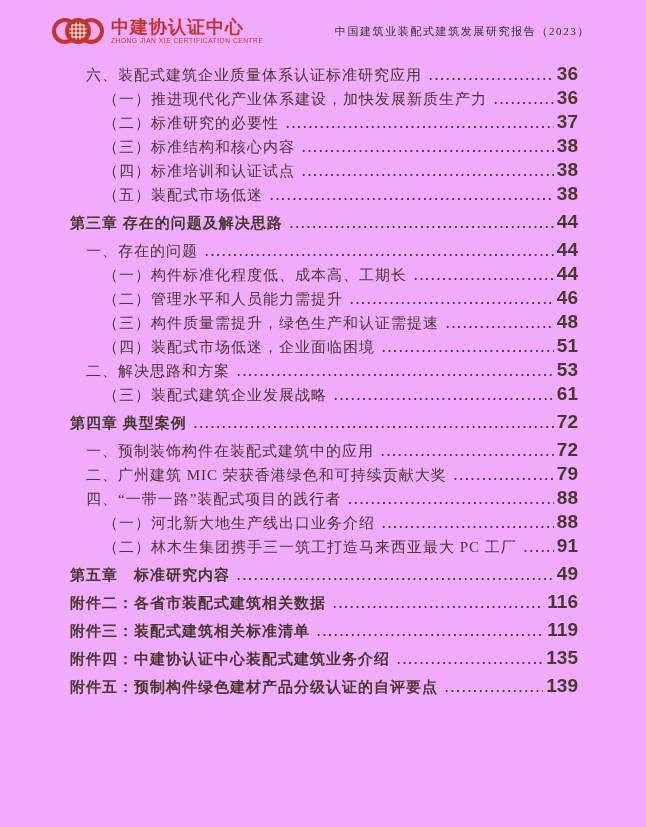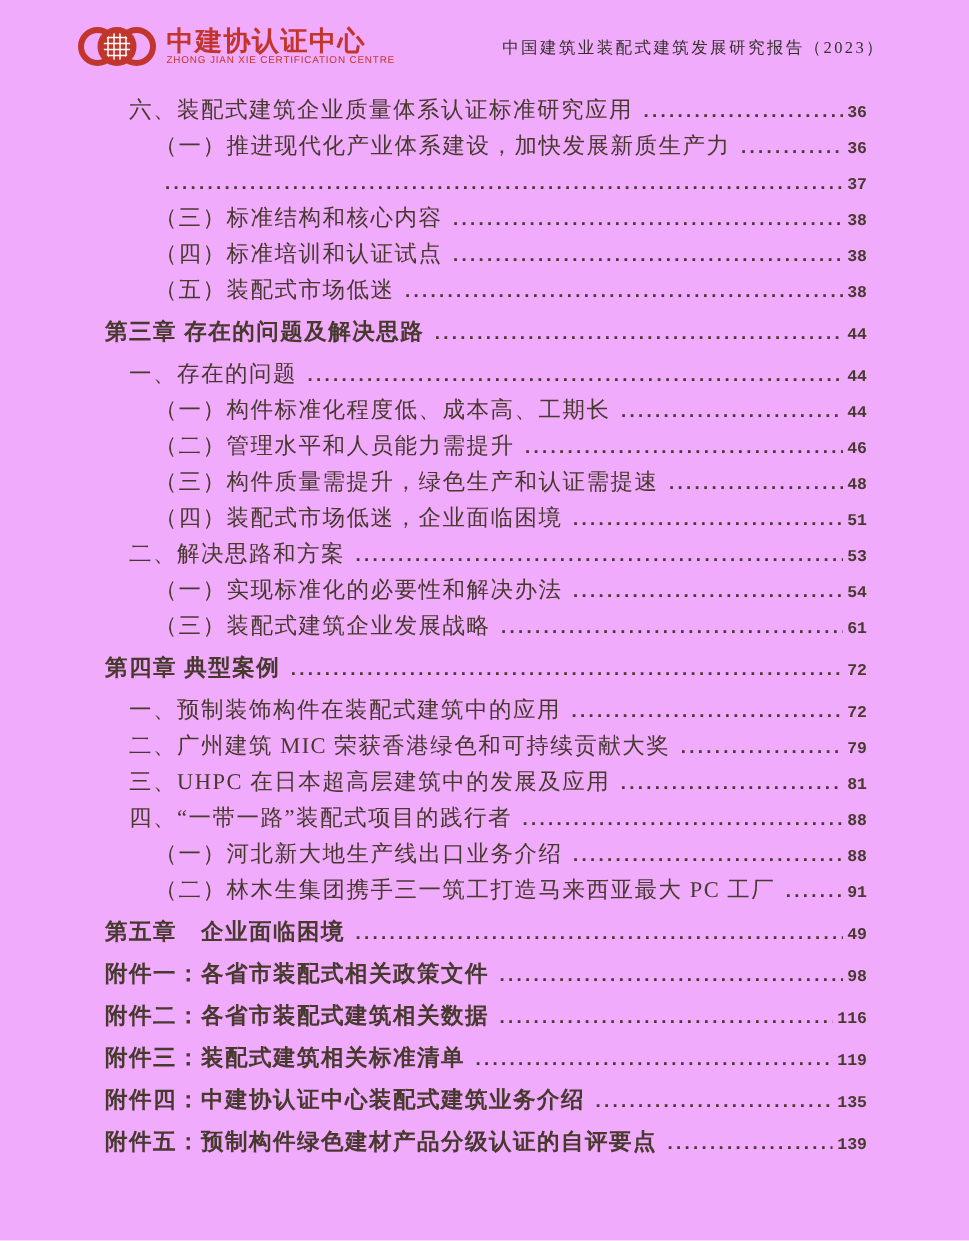--- a/index.html
+++ b/index.html
@@ -49,22 +49,22 @@
     flex:1 1 auto; overflow:hidden; white-space:nowrap;
     margin:0 3px 0 7px; min-width:10px;
   }
   .leader::after {
     content:"................................................................................................................................";
     font-family:"Liberation Sans","DejaVu Sans",sans-serif;
     font-size:12.5px; font-weight:bold; letter-spacing:2.2px; color:#48392f;
   }
   .toc-page {
     flex:0 0 auto;
-    font-family:Liberation Mono, monospace;
-    font-size:11px; font-weight:bold; letter-spacing:0;
+    font-family:Liberation Sans, sans-serif;
+    font-size:19px; font-weight:bold; letter-spacing:0;
   }
 </style>
 </head>
 <body>
 
 <div class="page">
 
   <div class="header">
     <div class="logo">
       <svg class="logo-mark" width="52" height="30" viewBox="0 0 52 30" aria-hidden="true">
@@ -101,20 +101,21 @@
         <span class="toc-title">六、装配式建筑企业质量体系认证标准研究应用</span>
         <span class="leader"></span>
         <span class="toc-page">36</span>
       </div>
       <div class="toc-row lvl2">
         <span class="toc-title">（一）推进现代化产业体系建设，加快发展新质生产力</span>
         <span class="leader"></span>
         <span class="toc-page">36</span>
       </div>
       <div class="toc-row lvl2">
+        <span class="toc-title">（二）标准研究的必要性</span>
         <span class="leader"></span>
         <span class="toc-page">37</span>
       </div>
       <div class="toc-row lvl2">
         <span class="toc-title">（三）标准结构和核心内容</span>
         <span class="leader"></span>
         <span class="toc-page">38</span>
       </div>
       <div class="toc-row lvl2">
         <span class="toc-title">（四）标准培训和认证试点</span>
@@ -155,75 +156,60 @@
         <span class="toc-title">（四）装配式市场低迷，企业面临困境</span>
         <span class="leader"></span>
         <span class="toc-page">51</span>
       </div>
       <div class="toc-row lvl1">
         <span class="toc-title">二、解决思路和方案</span>
         <span class="leader"></span>
         <span class="toc-page">53</span>
       </div>
       <div class="toc-row lvl2">
-        <span class="toc-title">（一）实现标准化的必要性和解决办法</span>
-        <span class="leader"></span>
-        <span class="toc-page">54</span>
-      </div>
-      <div class="toc-row lvl2">
         <span class="toc-title">（三）装配式建筑企业发展战略</span>
         <span class="leader"></span>
         <span class="toc-page">61</span>
       </div>
       <div class="toc-row lvl0 bold">
         <span class="toc-title">第四章 典型案例</span>
         <span class="leader"></span>
         <span class="toc-page">72</span>
       </div>
       <div class="toc-row lvl1">
         <span class="toc-title">一、预制装饰构件在装配式建筑中的应用</span>
         <span class="leader"></span>
         <span class="toc-page">72</span>
       </div>
       <div class="toc-row lvl1">
         <span class="toc-title">二、广州建筑 MIC 荣获香港绿色和可持续贡献大奖</span>
         <span class="leader"></span>
         <span class="toc-page">79</span>
       </div>
       <div class="toc-row lvl1">
-        <span class="toc-title">三、UHPC 在日本超高层建筑中的发展及应用</span>
-        <span class="leader"></span>
-        <span class="toc-page">81</span>
-      </div>
-      <div class="toc-row lvl1">
         <span class="toc-title">四、“一带一路”装配式项目的践行者</span>
         <span class="leader"></span>
         <span class="toc-page">88</span>
       </div>
       <div class="toc-row lvl2">
         <span class="toc-title">（一）河北新大地生产线出口业务介绍</span>
         <span class="leader"></span>
         <span class="toc-page">88</span>
       </div>
       <div class="toc-row lvl2">
         <span class="toc-title">（二）林木生集团携手三一筑工打造马来西亚最大 PC 工厂</span>
         <span class="leader"></span>
         <span class="toc-page">91</span>
       </div>
       <div class="toc-row lvl0 bold">
-        <span class="toc-title">第五章　企业面临困境</span>
+        <span class="toc-title">第五章　标准研究内容</span>
         <span class="leader"></span>
         <span class="toc-page">49</span>
       </div>
       <div class="toc-row lvl0 bold">
-        <span class="toc-title">附件一：各省市装配式相关政策文件</span>
-        <span class="leader"></span>
-        <span class="toc-page">98</span>
-      </div>
-      <div class="toc-row lvl0 bold">
         <span class="toc-title">附件二：各省市装配式建筑相关数据</span>
         <span class="leader"></span>
         <span class="toc-page">116</span>
       </div>
       <div class="toc-row lvl0 bold">
         <span class="toc-title">附件三：装配式建筑相关标准清单</span>
         <span class="leader"></span>
         <span class="toc-page">119</span>
       </div>
       <div class="toc-row lvl0 bold">

